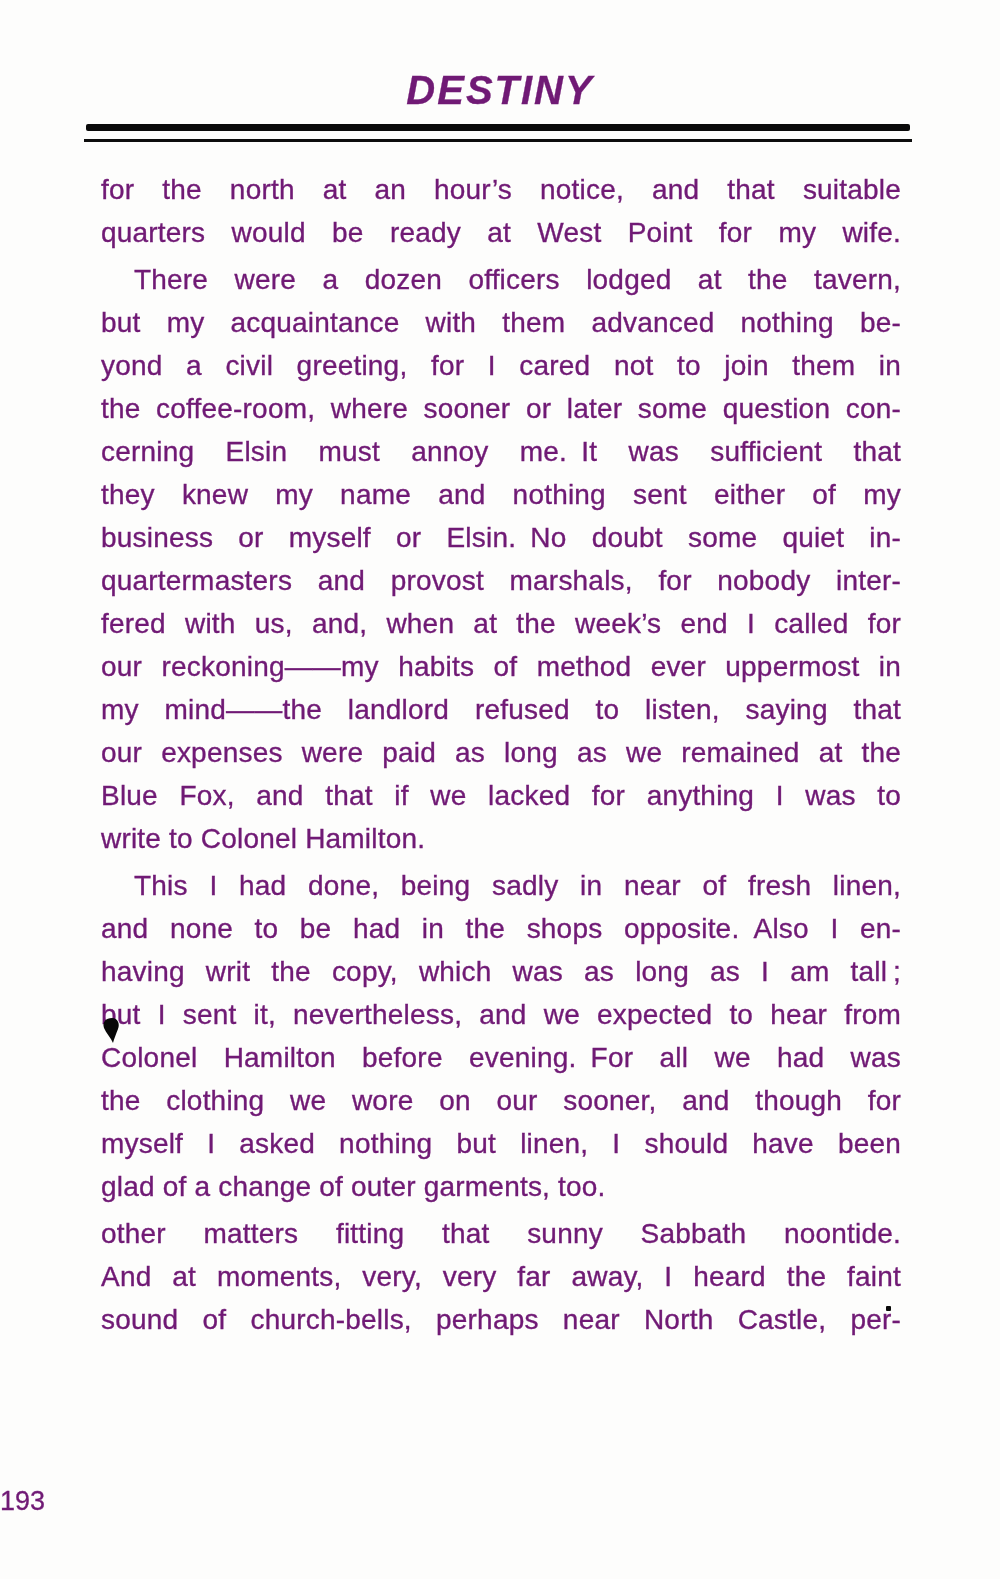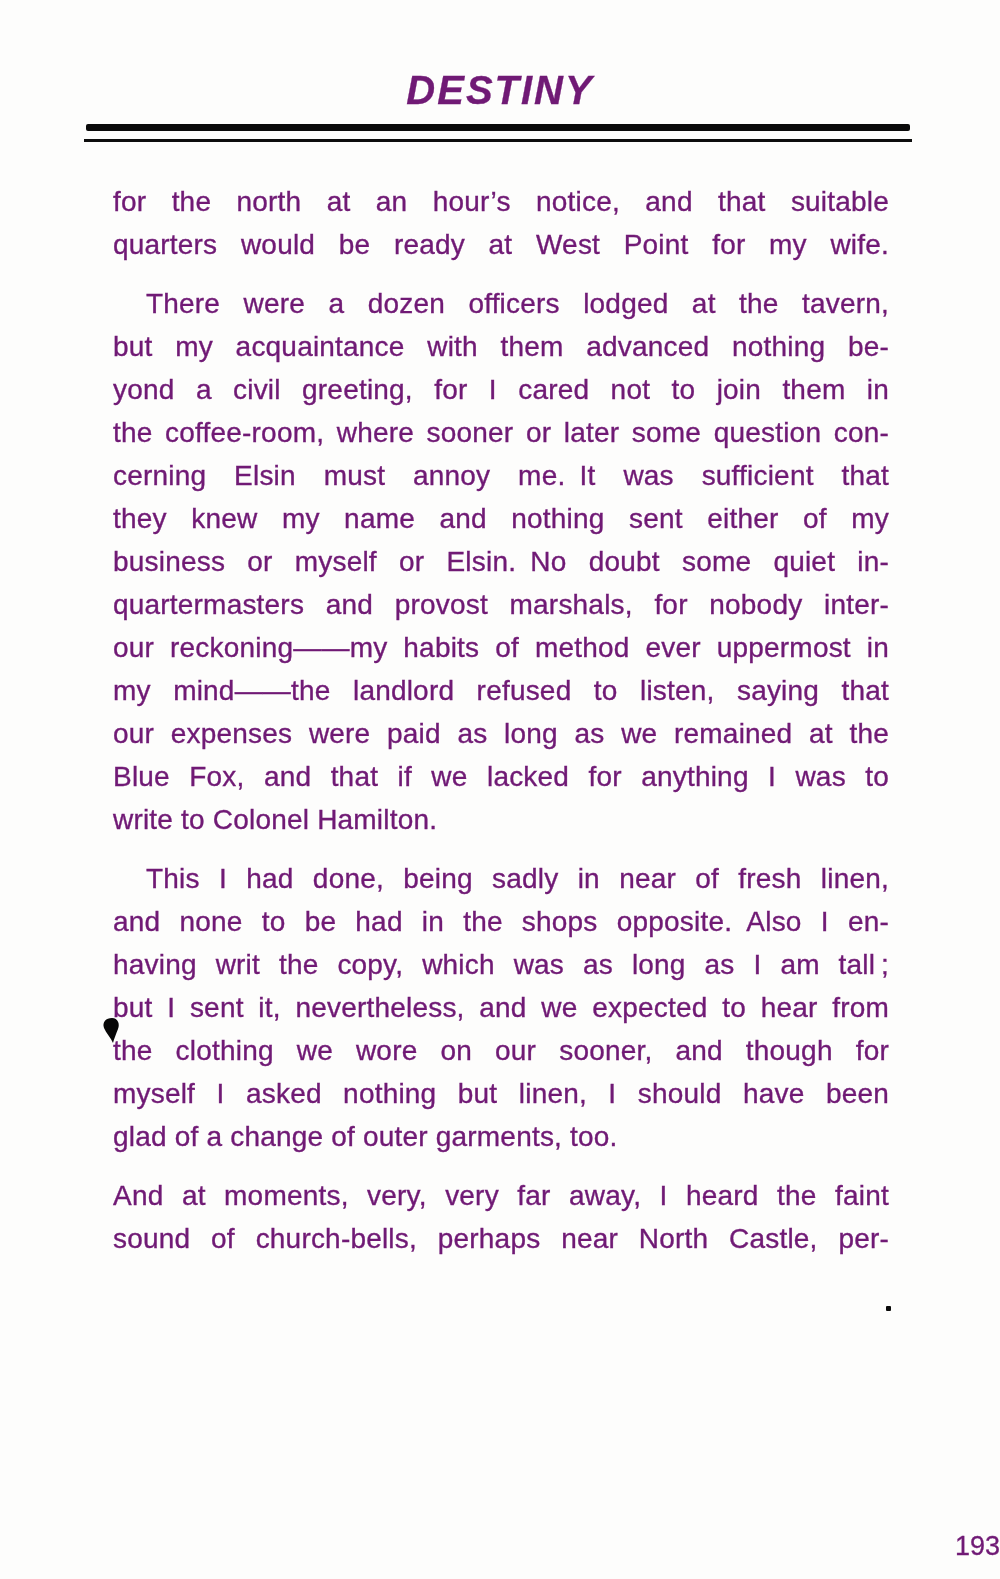--- a/index.html
+++ b/index.html
@@ -45,39 +45,38 @@
   .text-block {
     position: absolute;
     left: 97px;
     top: 164px;
     width: 808px;
     font-size: 28px;
     line-height: 43px;
     letter-spacing: 0.2px;
     -webkit-text-stroke: 0.35px;
   }
-  .para { margin: 16px; }
+  .para { margin: 4px; }
   .line {
     text-align: justify;
     text-align-last: justify;
     text-justify: inter-word;
     height: 43px;
     overflow: visible;
   }
   .line.indent { padding-left: 33px; }
   .line.endleft { text-align-last: left; }
   .page-number {
     position: absolute;
     top: 1487px;
     left: 0;
     width: 1000px;
-    text-align: right;
+    text-align: left;
     font-size: 27px;
     line-height: 28px;
-    margin-top: 45px;
     -webkit-text-stroke: 0.3px;
   }
   .ink-blot {
     position: absolute;
     left: 97px;
     top: 1017px;
     width: 26px;
     height: 27px;
   }
   .ink-dot {
@@ -107,36 +106,39 @@
       </div>
       <div class="para">
         <div class="line indent">There were a dozen officers lodged at the tavern,</div>
         <div class="line">but my acquaintance with them advanced nothing be-</div>
         <div class="line">yond a civil greeting, for I cared not to join them in</div>
         <div class="line">the coffee-room, where sooner or later some question con-</div>
         <div class="line">cerning Elsin must annoy me. It was sufficient that</div>
         <div class="line">they knew my name and nothing sent either of my</div>
         <div class="line">business or myself or Elsin. No doubt some quiet in-</div>
         <div class="line">quartermasters and provost marshals, for nobody inter-</div>
+        <div class="line">fered with us, and, when at the week’s end I called for</div>
         <div class="line">our reckoning——my habits of method ever uppermost in</div>
         <div class="line">my mind——the landlord refused to listen, saying that</div>
         <div class="line">our expenses were paid as long as we remained at the</div>
         <div class="line">Blue Fox, and that if we lacked for anything I was to</div>
         <div class="line endleft">write to Colonel Hamilton.</div>
       </div>
       <div class="para">
         <div class="line indent">This I had done, being sadly in near of fresh linen,</div>
         <div class="line">and none to be had in the shops opposite. Also I en-</div>
         <div class="line">having writ the copy, which was as long as I am tall ;</div>
         <div class="line">but I sent it, nevertheless, and we expected to hear from</div>
+        <div class="line">Colonel Hamilton before evening. For all we had was</div>
         <div class="line">the clothing we wore on our sooner, and though for</div>
         <div class="line">myself I asked nothing but linen, I should have been</div>
         <div class="line endleft">glad of a change of outer garments, too.</div>
       </div>
       <div class="para">
+        <div class="line">other matters fitting that sunny Sabbath noontide.</div>
         <div class="line">And at moments, very, very far away, I heard the faint</div>
         <div class="line">sound of church-bells, perhaps near North Castle, per-</div>
       </div>
     </div>
 
   <svg class="ink-blot" viewBox="0 0 26 27" xmlns="http://www.w3.org/2000/svg">
     <path d="M15 1 C21 1 23 7 21 12 C19 17 17 22 16 26 C14 21 9 16 7 11 C5 5 9 1 15 1 Z" fill="#070707"></path>
   </svg>
 
   <div class="ink-dot"></div>

